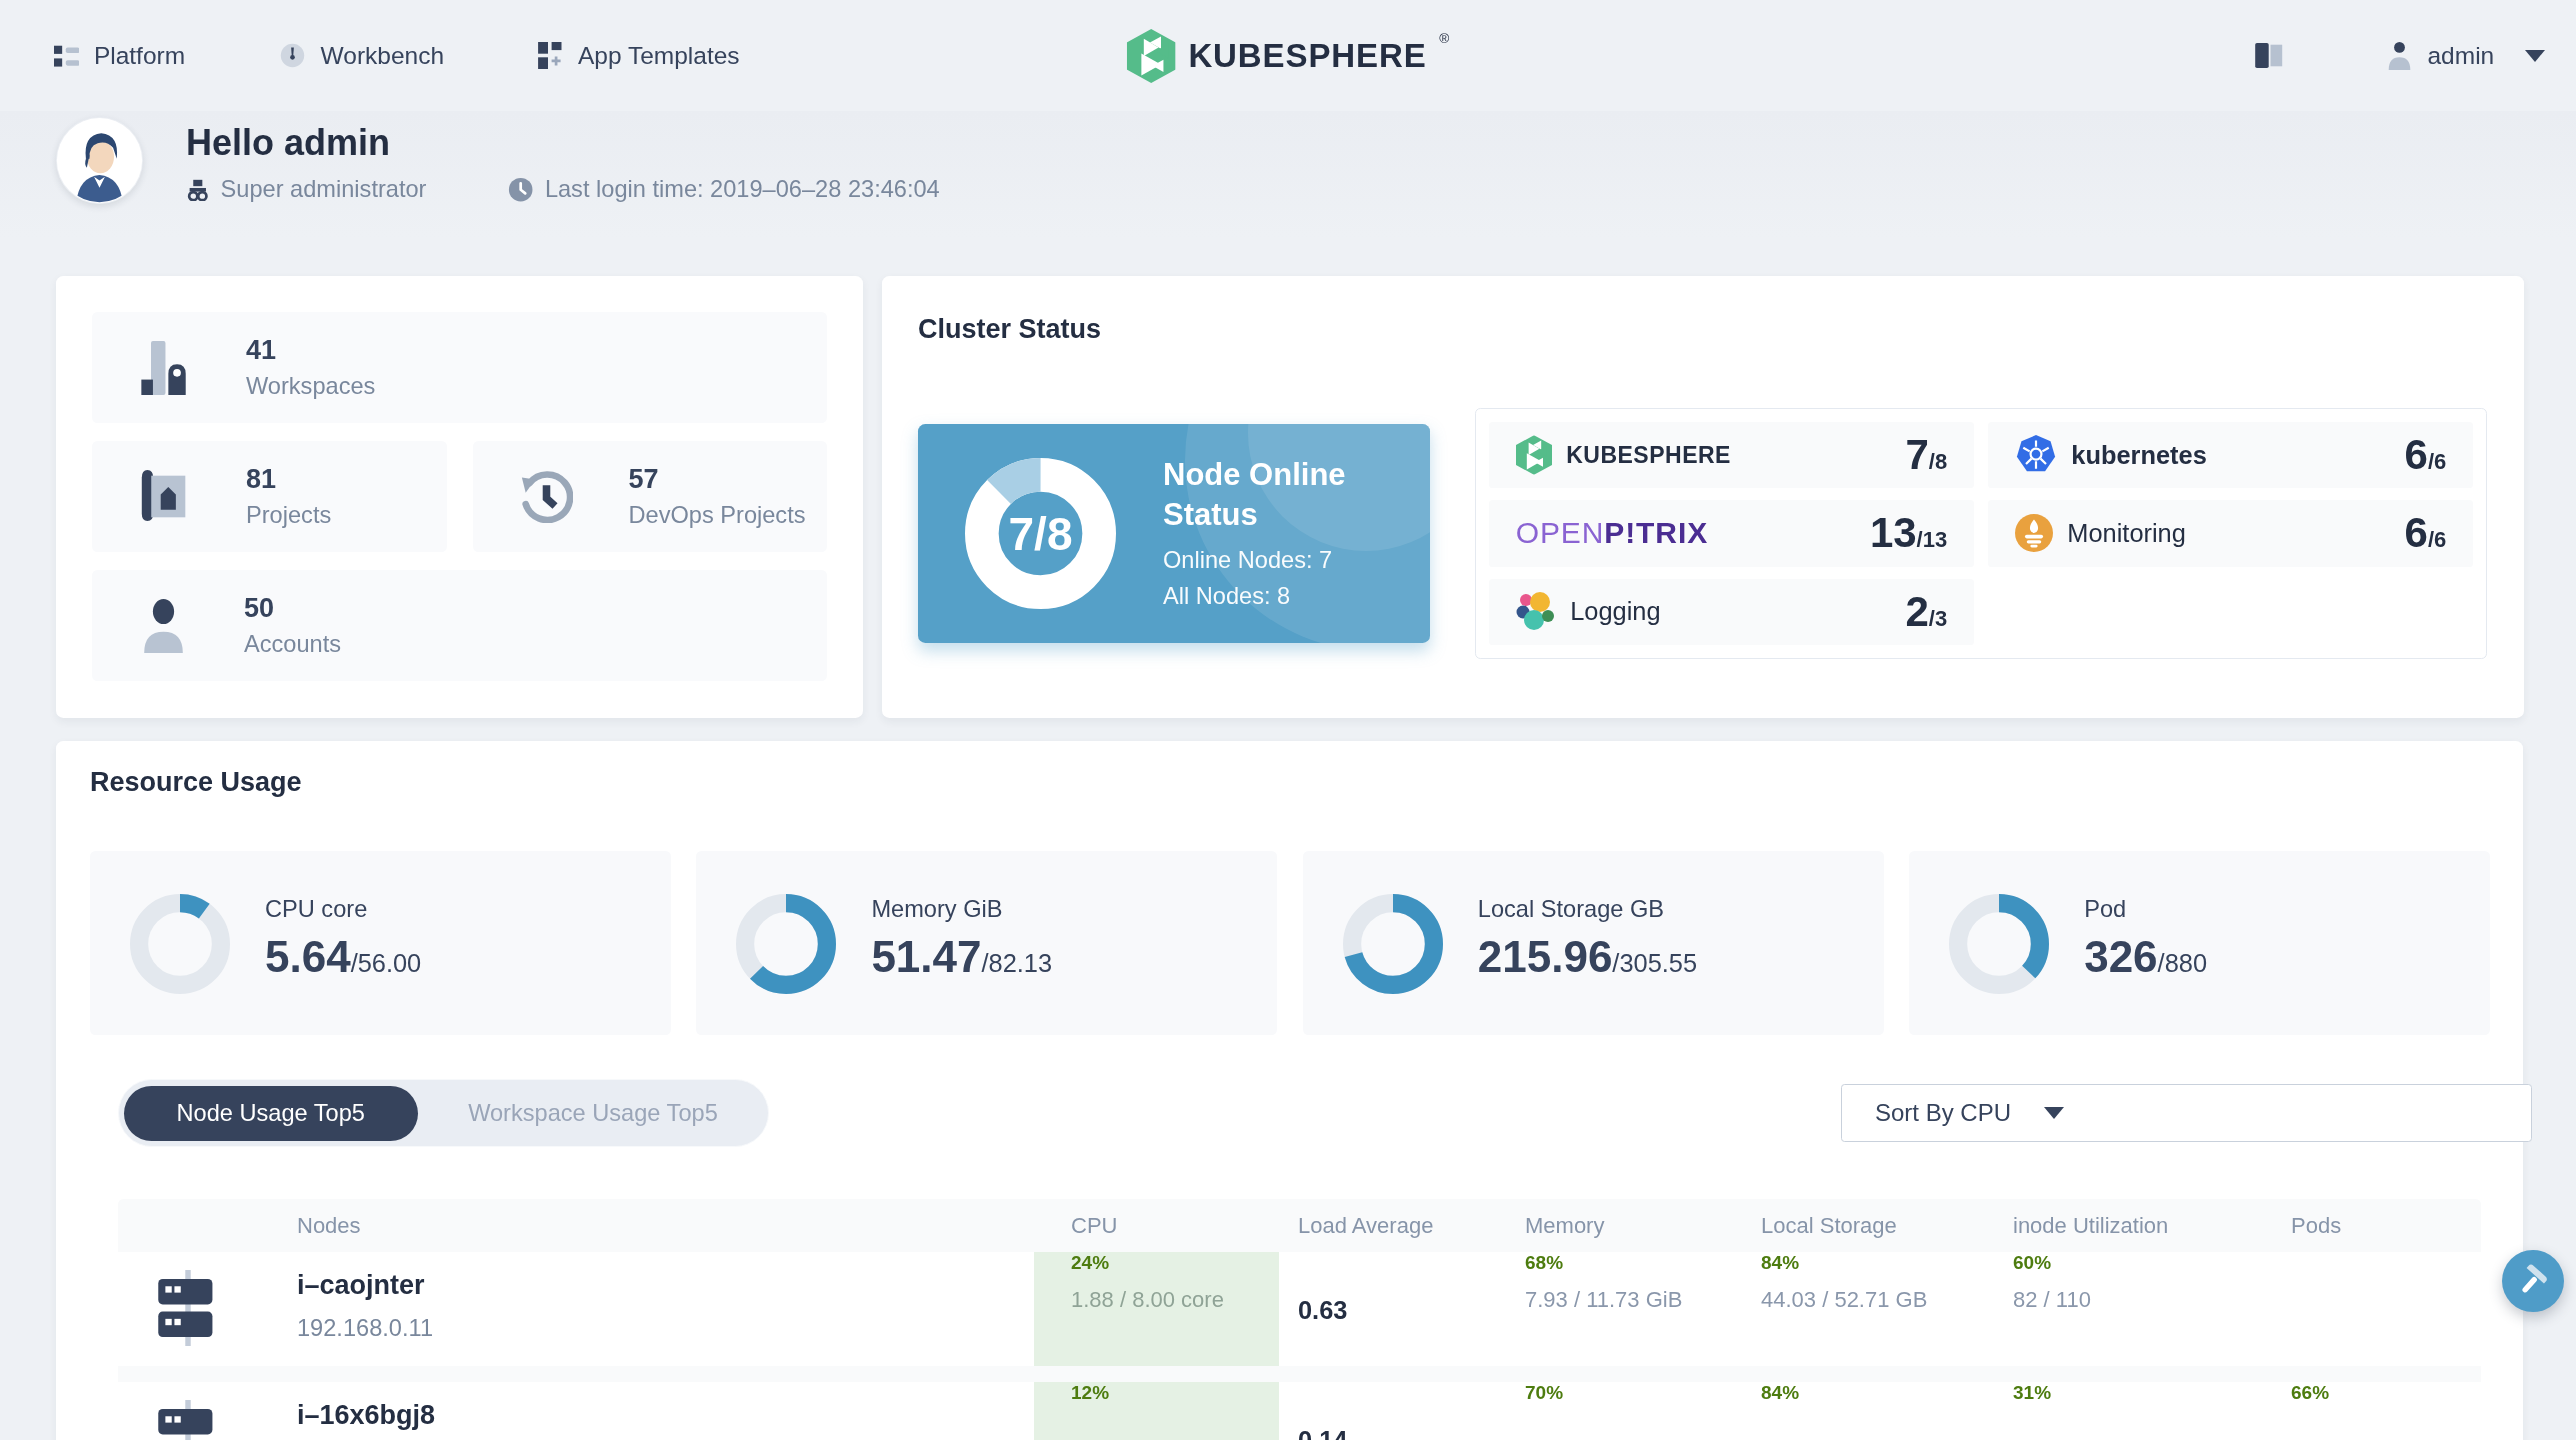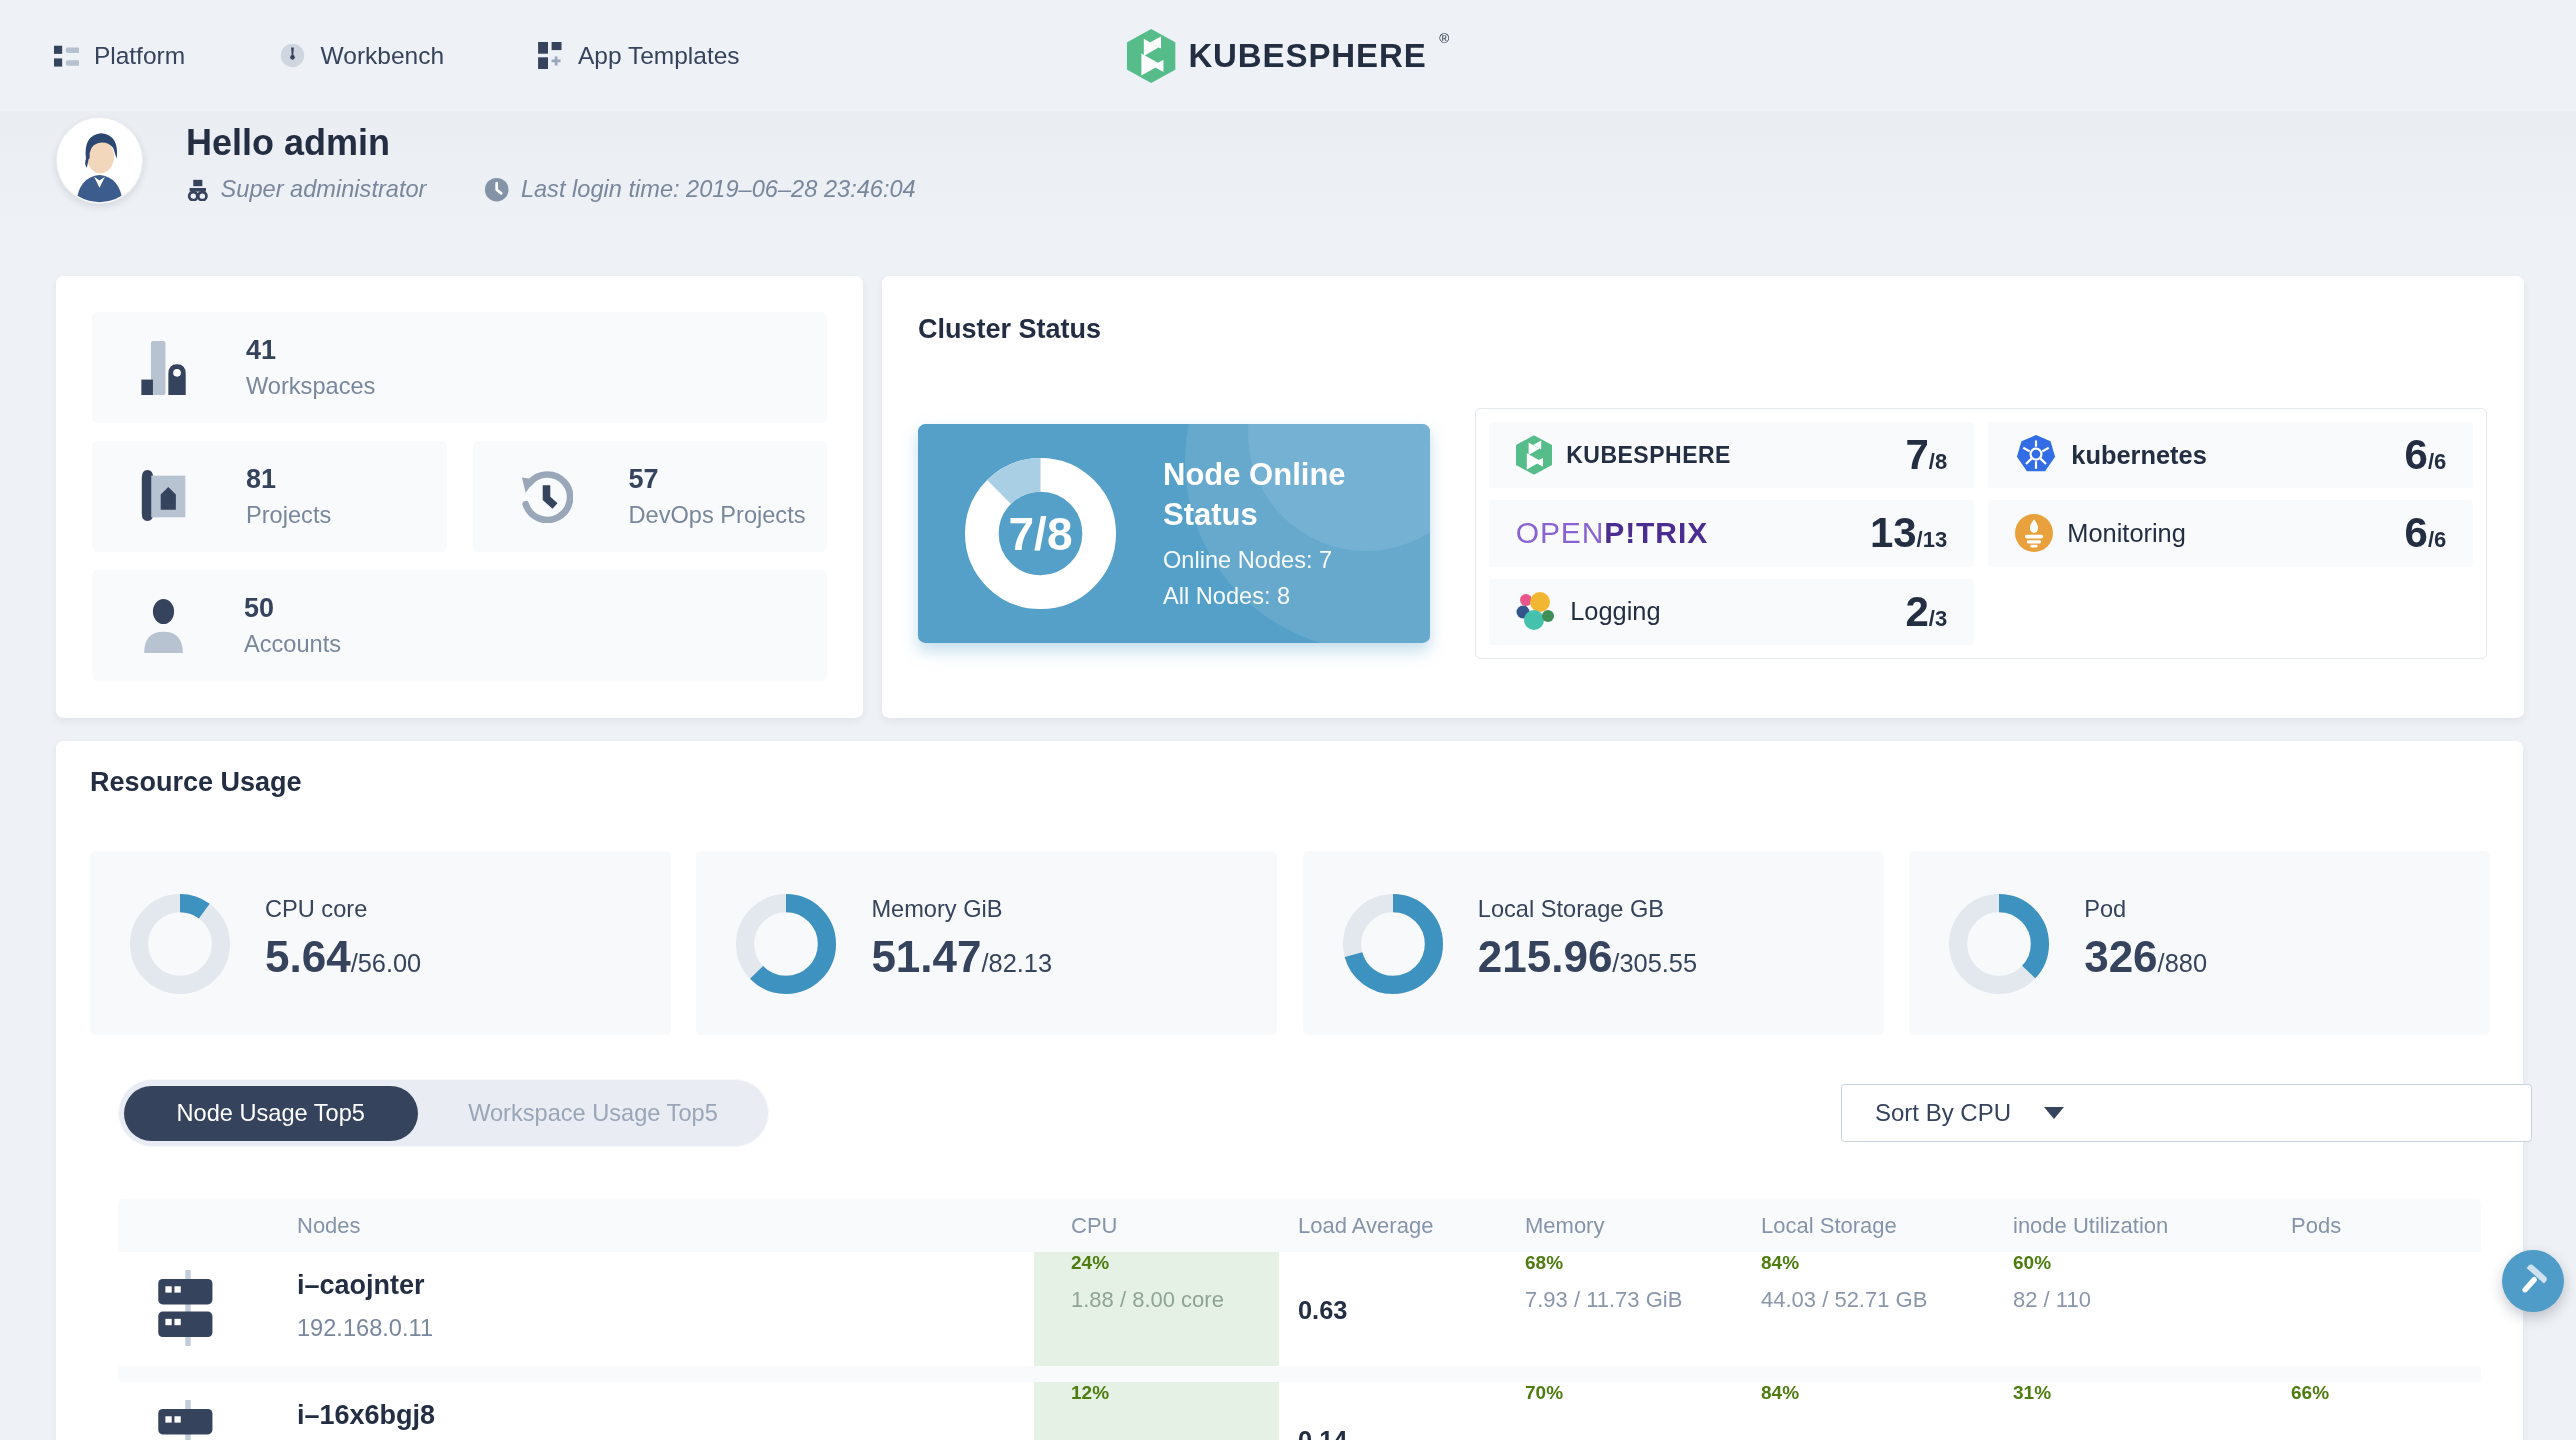--- a/index.html
+++ b/index.html
@@ -16,21 +16,21 @@
   .reg { font-size:13.6px; color:#242e42; align-self:flex-start; margin-top:31px; }
   .nav-right { position:absolute; right:31px; top:0; height:111px; display:flex; align-items:center; gap:100px; }
   .user { display:flex; align-items:center; gap:14.5px; cursor:pointer; }
   .user span { font-size:24.5px; color:#36435c; }
   .caret { width:0; height:0; border-left:10px solid transparent; border-right:10px solid transparent; border-top:12.7px solid #36435c; margin-left:16.3px; }
 
   
   .banner { position:absolute; left:0; top:111px; width:2576px; height:127px; background:linear-gradient(#eaedf2,#eef1f5); }
   .avatar { position:absolute; left:56px; top:6.3px; width:87px; height:87px; border-radius:50%; box-shadow:0 2.7px 7.3px rgba(36,46,66,.12); }
   .greeting { position:absolute; left:186px; top:11px; font-size:36px; font-weight:600; color:#242e42; }
-  .meta { position:absolute; left:186px; top:65px; display:flex; align-items:flex-end; gap:9px;font-style:italic; }
+  .meta { position:absolute; left:186px; top:65px; display:flex; align-items:flex-end; gap:33px; }
   .meta .chunk { display:flex; align-items:center; gap:11px; font-size:23.6px; color:#79879c; }
   .meta .chunk.login { margin-left:49px; }
 
   
   .card { position:absolute; background:#fff; border-radius:7.3px; box-shadow:0 3.6px 9px rgba(36,46,66,.06); }
   .card-stats { left:56px; top:276px; width:807px; height:442px; padding:36px; }
   .card-cluster { left:882px; top:276px; width:1642px; height:442px; }
   .card-resources { left:56px; top:741px; width:2467px; height:907px; }
 
   
@@ -175,20 +175,34 @@
     </div>
 
     <div class="brand">
       <svg width="49" height="54" viewBox="0 0 40 44">
           <use href="#sym-ks"></use>
         </svg>
       <span class="brand-text">KUBESPHERE</span>
       <span class="reg">®</span>
     </div>
 
+    <div class="nav-right">
+      <svg width="31" height="27" viewBox="0 0 34 30">
+        <rect x="0" y="1" width="15" height="28" rx="2" fill="#36435c"></rect>
+        <rect x="17" y="3" width="13" height="24" fill="#b6c1d0"></rect>
+      </svg>
+      <div class="user">
+        <svg width="27" height="29" viewBox="0 0 30 32">
+          <circle cx="15" cy="7" r="6" fill="#36435c"></circle>
+          <path d="M3 32 q0 -14 12 -14 q12 0 12 14 z" fill="#b6c1d0"></path>
+        </svg>
+        <span>admin</span>
+        <span class="caret"></span>
+      </div>
+    </div>
   </header>
 
   <section class="banner">
     <svg class="avatar" viewBox="0 0 96 96">
       <defs>
           <clipPath id="avc">
             <circle cx="48" cy="48" r="46"></circle>
           </clipPath>
         </defs>
       <circle cx="48" cy="48" r="47" fill="#fff"></circle>

